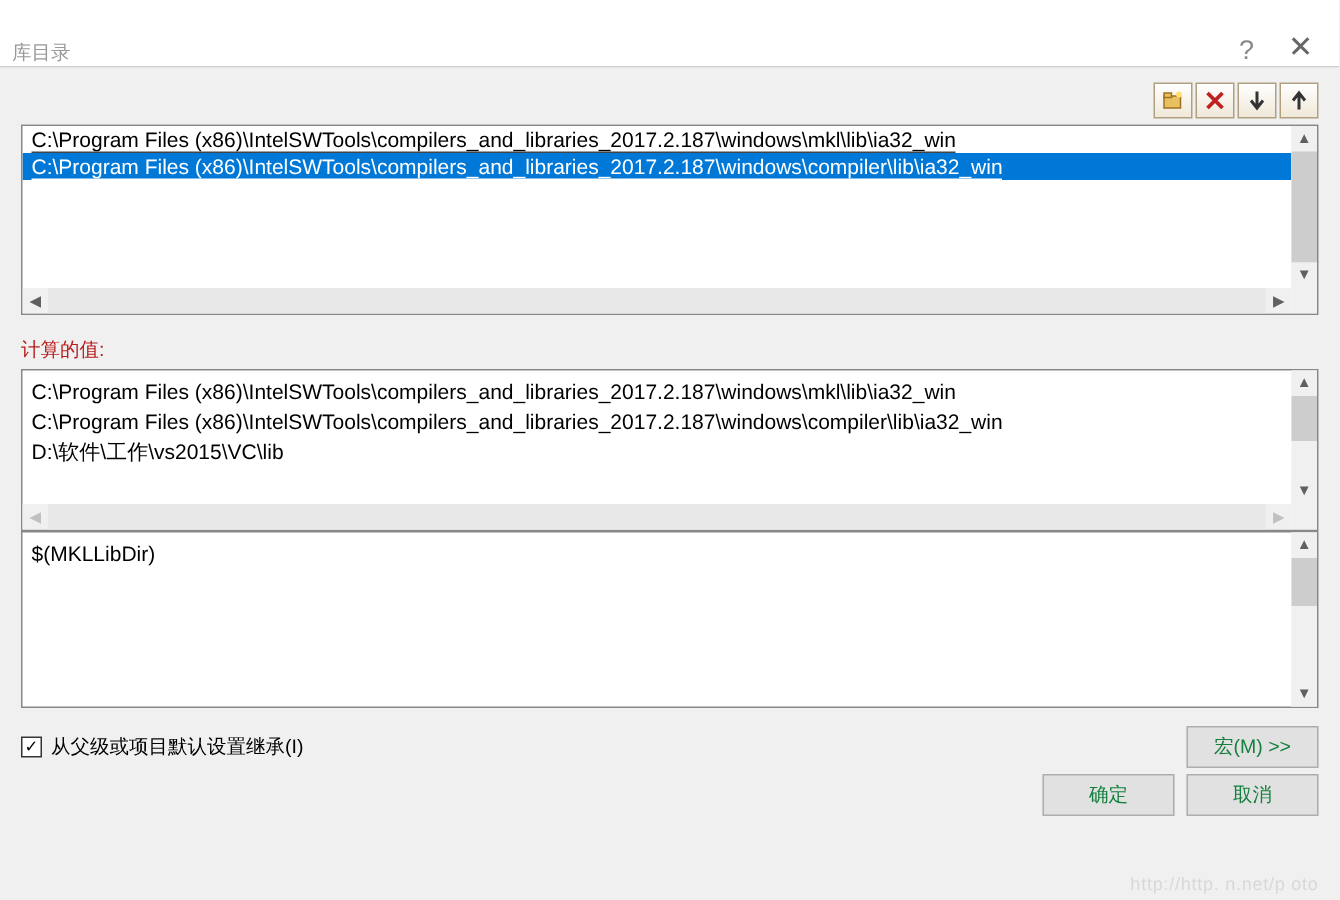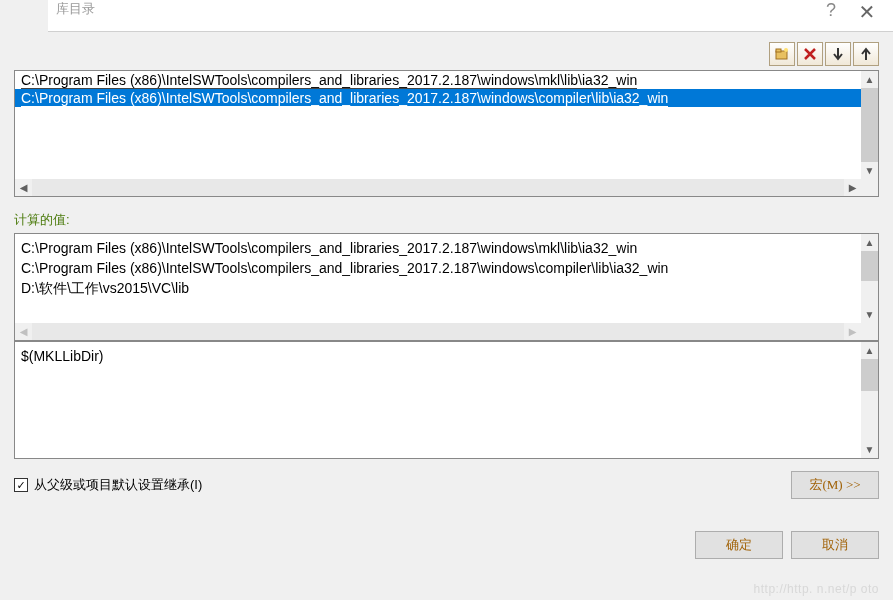--- a/index.html
+++ b/index.html
@@ -6,28 +6,27 @@
     body {
       font-family: "Microsoft YaHei", "Segoe UI", Arial, sans-serif;
       font-size: 13px;
       background: #f0f0f0;
       width: 893px;
       height: 600px;
       overflow: hidden;
       position: relative;
     }
     .titlebar {
-      height: 32px;
+      height: 45px;
       background: #fff;
       border-bottom: 1px solid #d0d0d0;
       display: flex;
-      align-items: flex-start;
+      align-items: flex-end;
       padding: 0 8px;
       color: #999;
-      margin-left: 48px;
     }
     .titlebar .title { flex: 1; font-size: 13px; }
     .titlebar .tbtn {
       width: 36px;
       text-align: center;
       font-size: 18px;
       color: #888;
       cursor: pointer;
     }
     .titlebar .tbtn.close { font-size: 20px; color: #666; }
@@ -122,21 +121,21 @@
     .corner {
       position: absolute;
       right: 0; bottom: 0;
       width: 17px; height: 17px;
       background: #f0f0f0;
     }
     .label {
       margin-top: 14px;
       margin-bottom: 4px;
       font-size: 13px;
-      color: #4d7c0f;
+      color: #b91c1c;
     }
     .readonlybox {
       border: 1px solid #888;
       background: #fff;
       height: 108px;
       position: relative;
     }
     .readonlybox .items2 {
       position: absolute;
       left: 0; top: 0; right: 17px; bottom: 17px;
@@ -172,29 +171,29 @@
       line-height: 1;
     }
     .spacer { flex: 1; }
     .btn {
       min-width: 88px;
       height: 28px;
       border: 1px solid #adadad;
       background: #e1e1e1;
       padding: 0 4px;
       font-size: 13px;
-      font-family: Liberation Serif, serif;
+      font-family: Liberation Sans, sans-serif;
       cursor: pointer;
-      color: #a16207;
+      color: #15803d;
     }
     .btnrow {
       display: flex;
       justify-content: flex-end;
       gap: 8px;
-      margin-top: 32px;
+      margin-top: 4px;
       align-items: flex-end;
     }
     .watermark {
       position: absolute;
       right: 14px;
       bottom: 4px;
       color: #d8d8d8;
       font-size: 12px;
       letter-spacing: 0.5px;
       font-family: Arial, sans-serif;

